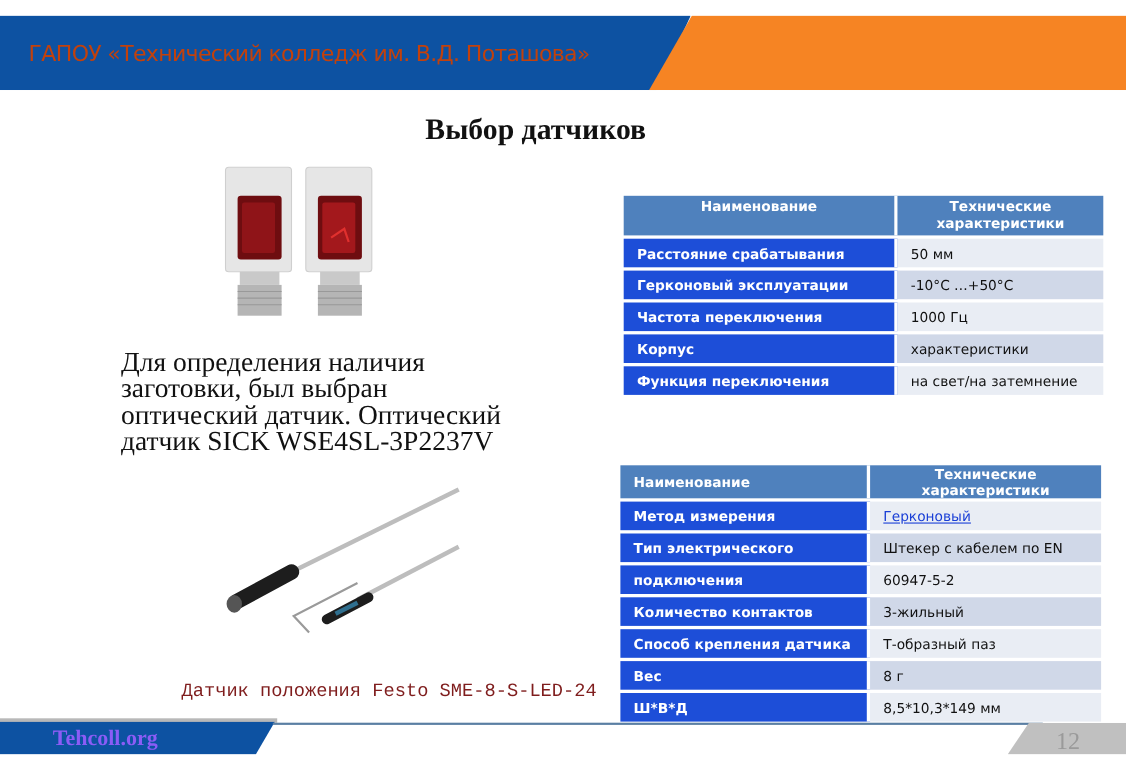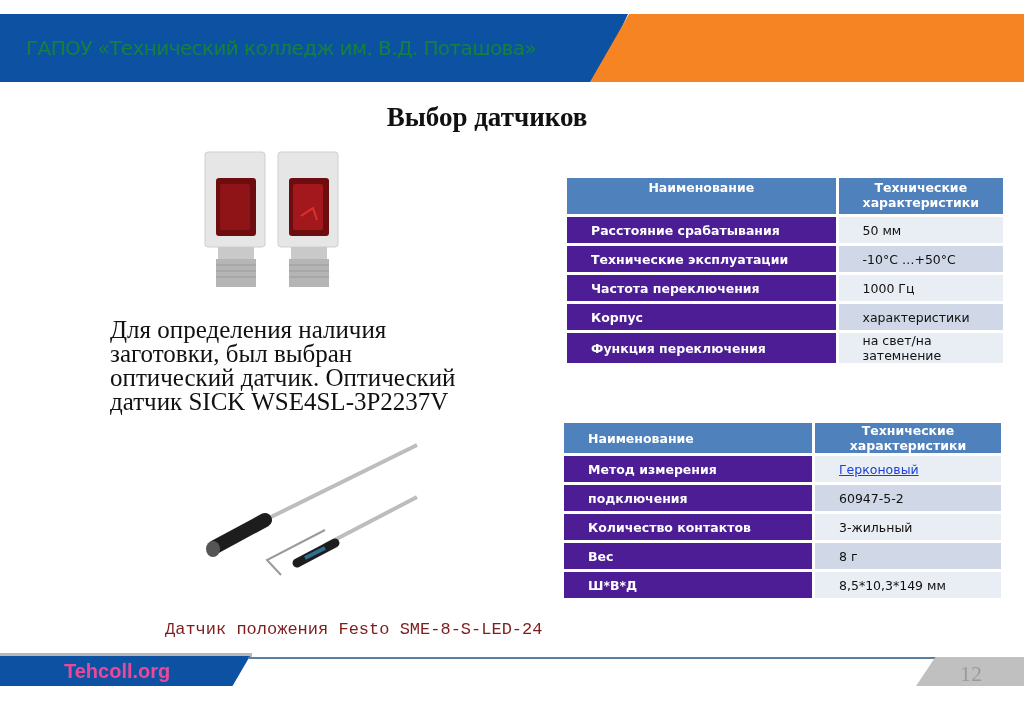--- a/index.html
+++ b/index.html
@@ -1,43 +1,43 @@
 <!DOCTYPE html>
 <html><head>
 <meta charset="utf-8">
 <style>
   html, body { margin:0; padding:0; }
   body { width:1024px; height:711px; position:relative; background:#ffffff; overflow:hidden; font-family:"Liberation Sans", sans-serif; }
   .hdr-blue { position:absolute; left:0; top:14px; width:628px; height:68px; background:#0d52a2; clip-path:polygon(0 0,100% 0,95% 100%,0 100%); }
   .hdr-orange { position:absolute; left:590px; top:14px; width:434px; height:68px; background:#f68423; clip-path:polygon(9% 0,100% 0,100% 100%,0 100%); }
-  .hdr-title { position:absolute; left:26px; top:36px; color:#15803d; font-size:20px; font-family:"DejaVu Sans", sans-serif; letter-spacing:-0.6px; }
+  .hdr-title { position:absolute; left:26px; top:36px; color:#c2410c; font-size:20px; font-family:"DejaVu Sans", sans-serif; letter-spacing:-0.6px; }
   .slide-title { position:absolute; left:0; width:974px; top:102px; text-align:center; font-family:"Liberation Serif", serif; font-weight:bold; font-size:27px; color:#111; }
   .body-text { position:absolute; left:110px; top:318px; width:360px; font-family:"Liberation Serif", serif; font-size:25px; line-height:24px; color:#111; }
   .caption { position:absolute; left:165px; top:620px; font-family:Liberation Mono, monospace; font-size:17px; color:#7f1d1d; }
   table { position:absolute; border-collapse:separate; border-spacing:0 3px; font-family:"DejaVu Sans", sans-serif; font-size:12.5px; }
-  td { padding:0 24px; }
-  td.name { background:#4c1d95; color:#fff; font-weight:bold; border-right:3px solid #fff; }
+  td { padding:0 12px; }
+  td.name { background:#1d4ed8; color:#fff; font-weight:bold; border-right:3px solid #fff; }
   td.val { color:#111; text-align:left; }
   tr:nth-child(odd) td.val { background:#d0d8e8; }
   tr:nth-child(even) td.val { background:#e9edf4; }
   tr.head td { background:#4f81bd; color:#fff; font-weight:bold; }
   #t1 { left:567px; top:175px; width:436px; }
   #t1 td.name { width:222px; }
   #t1 tr td { height:26px; }
   #t1 tr.head td { height:34px; text-align:center; vertical-align:top; padding-top:2px; }
   #t2 { left:564px; top:420px; width:437px; }
   #t2 td.name { width:200px; }
   #t2 tr td { height:26px; }
   #t2 tr.head td { height:30px; }
   #t2 tr.head td.val { text-align:center; }
   .link { color:#1a3fd6; text-decoration:underline; }
   .foot-blue { position:absolute; left:0; top:656px; width:250px; height:30px; background:#0d52a2; clip-path:polygon(0 0,100% 0,93% 100%,0 100%); }
   .foot-gray-top { position:absolute; left:0; top:653px; width:252px; height:4px; background:#b8b8b8; }
   .foot-line { position:absolute; left:248px; top:657px; width:700px; height:2px; background:#5a7fa3; }
-  .foot-text { position:absolute; left:48px; top:660px; color:#ec4899; font-weight:bold; font-size:20px; font-family:Liberation Sans, sans-serif;margin-left:16px; }
+  .foot-text { position:absolute; left:48px; top:660px; color:#8b5cf6; font-weight:bold; font-size:20px; font-family:Liberation Serif, serif; }
   .foot-gray { position:absolute; left:916px; top:657px; width:108px; height:29px; background:#c0c0c0; clip-path:polygon(18% 0,100% 0,100% 100%,0 100%); }
   .page-num { position:absolute; left:960px; top:661px; font-family:"Liberation Serif", serif; font-size:22px; color:#9a9a9a; }
   .img-box { position:absolute; }
 </style>
 </head>
 <body>
 
 <div class="hdr-blue"></div>
 <div class="hdr-orange"></div>
 <div class="hdr-title">ГАПОУ «Технический колледж им. В.Д. Поташова»</div>
@@ -90,21 +90,21 @@
   <tbody>
       <tr class="head">
     <td class="name">Наименование</td>
     <td class="val" style="background:#4f81bd;color:#fff;">Технические характеристики</td>
   </tr>
   <tr>
         <td class="name">Расстояние срабатывания</td>
         <td class="val">50 мм</td>
       </tr>
   <tr>
-        <td class="name">Технические эксплуатации</td>
+        <td class="name">Герконовый эксплуатации</td>
         <td class="val">-10°C …+50°C</td>
       </tr>
   <tr>
         <td class="name">Частота переключения</td>
         <td class="val">1000 Гц</td>
       </tr>
   <tr>
         <td class="name">Корпус</td>
         <td class="val">характеристики</td>
       </tr>
@@ -119,26 +119,34 @@
   <tbody>
       <tr class="head">
     <td class="name">Наименование</td>
     <td class="val" style="background:#4f81bd;color:#fff;">Технические характеристики</td>
   </tr>
   <tr>
         <td class="name">Метод измерения</td>
         <td class="val"><span class="link">Герконовый</span></td>
       </tr>
   <tr>
+        <td class="name">Тип электрического</td>
+        <td class="val">Штекер с кабелем по EN</td>
+      </tr>
+  <tr>
         <td class="name">подключения</td>
         <td class="val">60947-5-2</td>
       </tr>
   <tr>
         <td class="name">Количество контактов</td>
         <td class="val">3-жильный</td>
+      </tr>
+  <tr>
+        <td class="name">Способ крепления датчика</td>
+        <td class="val">Т-образный паз</td>
       </tr>
   <tr>
         <td class="name">Вес</td>
         <td class="val">8 г</td>
       </tr>
   <tr>
         <td class="name">Ш*В*Д</td>
         <td class="val">8,5*10,3*149 мм</td>
       </tr>
 </tbody>

